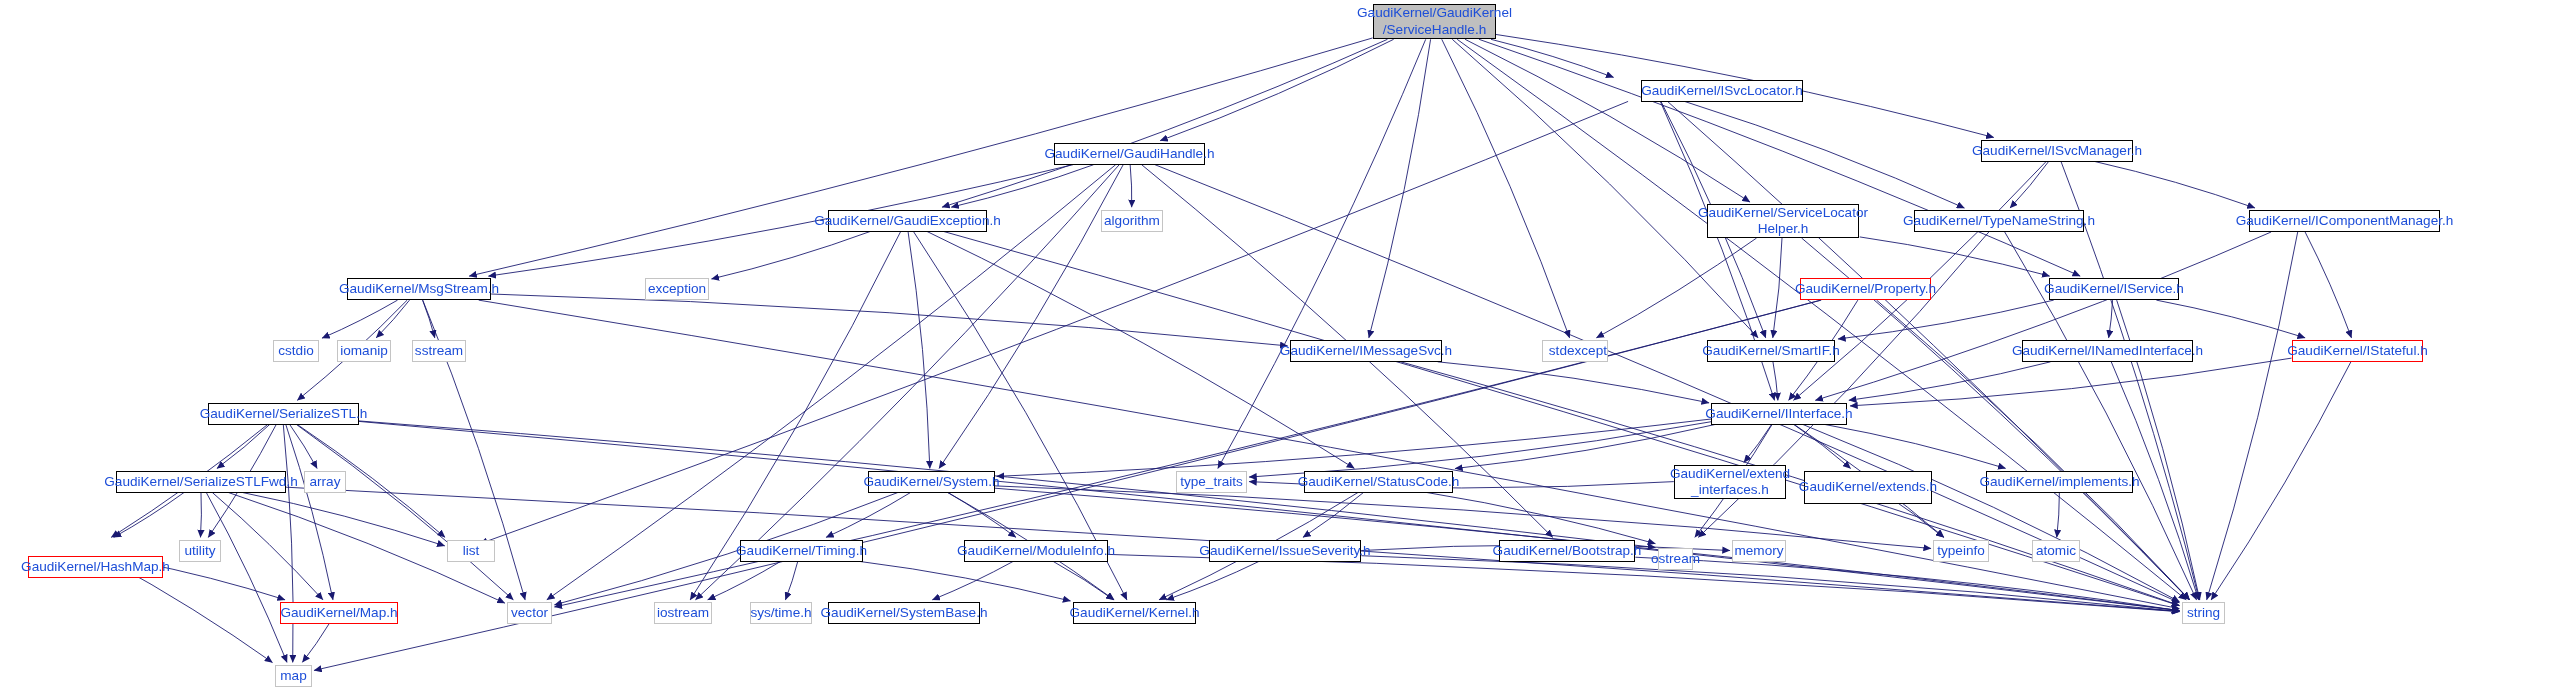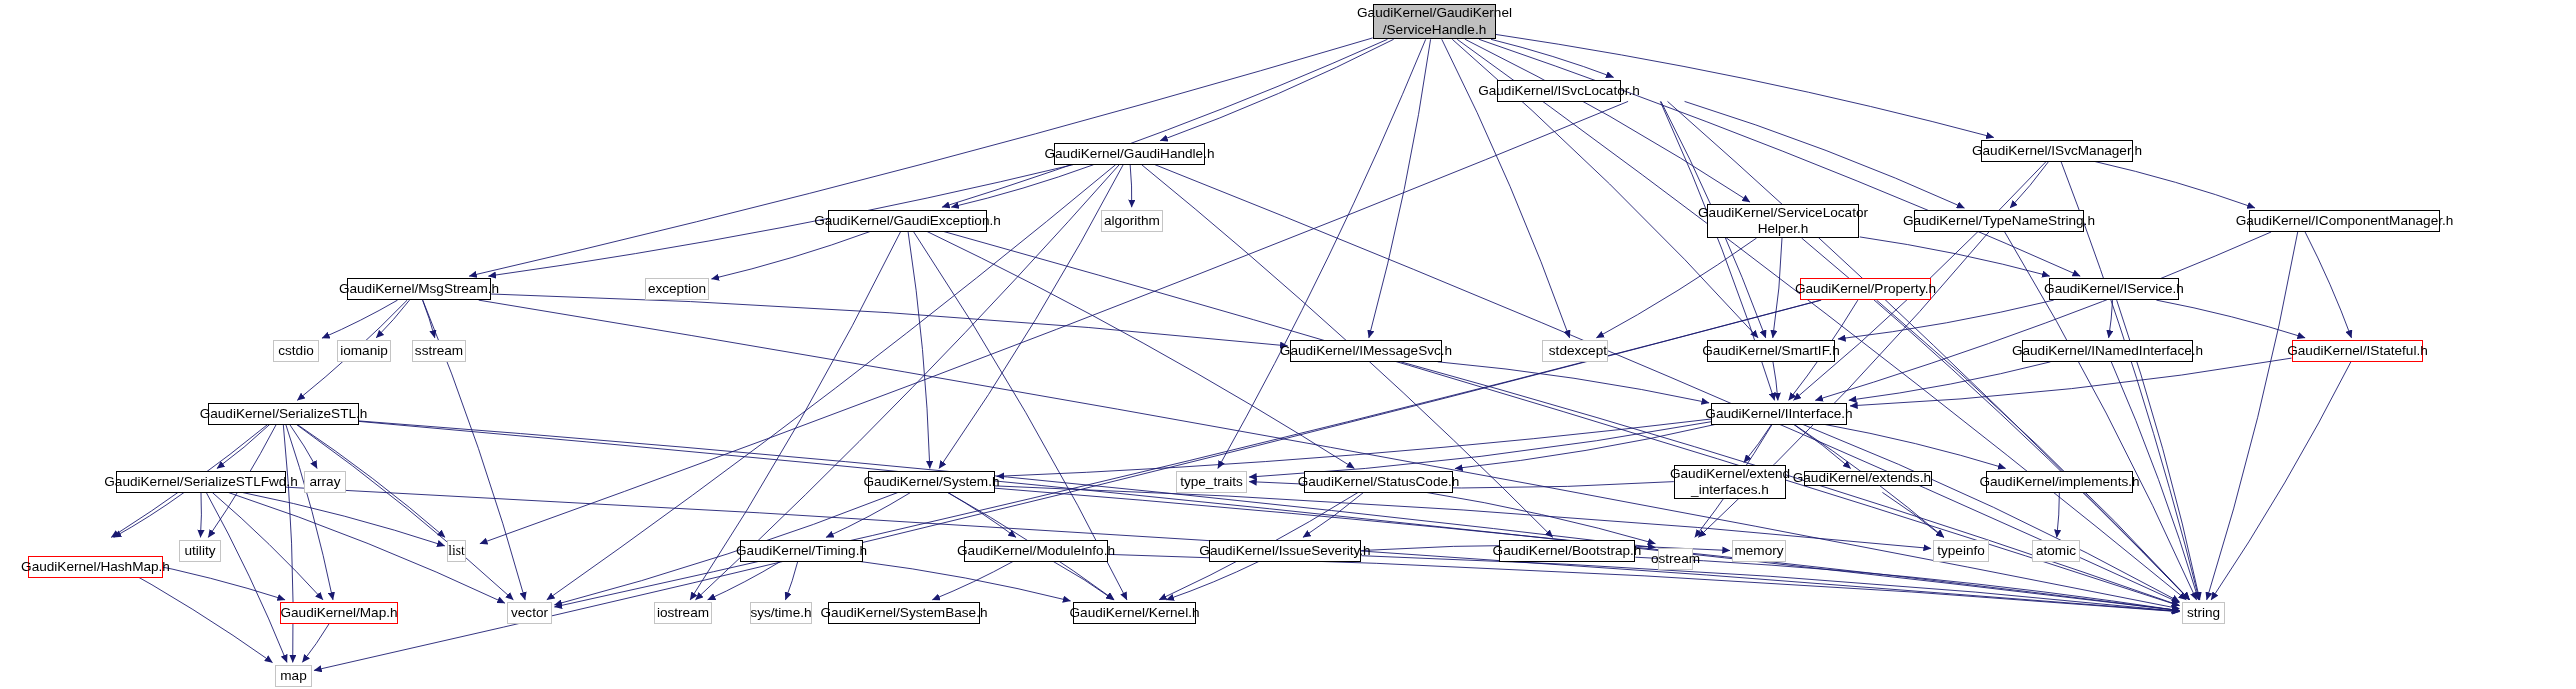--- a/index.html
+++ b/index.html
@@ -1,21 +1,21 @@
 <!DOCTYPE html>
 <html style="font-size:13px"><head>
 <meta charset="utf-8">
 <style>
   html,body{margin:0;padding:0;background:#fff;}
   #graph{position:relative;width:2576px;height:690px;background:#ffffff;
          font-family:"Liberation Sans",sans-serif;overflow:hidden;}
   #edge-layer{position:absolute;left:0;top:0;z-index:1;}
   .node{position:absolute;z-index:2;background:#ffffff;border:0.8px solid #000000;
         display:flex;flex-direction:column;align-items:center;justify-content:center;
-        font-size:13.6px;line-height:1.18;white-space:nowrap;color:#000000;text-align:center;
+        font-size:13.6px;line-height:1.18;white-space:nowrap;color:#1d4ed8;text-align:center;
         box-sizing:border-box;cursor:pointer;}
   .node.root{background:#bfbfbf;cursor:default;}
   .node.std{border-color:#c4c4c4;}
   .node.truncated{border:1.6px solid #ff0000;}
 </style>
 </head>
 <body>
 
 <div id="graph">
   <svg id="edge-layer" width="2576" height="690" viewBox="0 0 3215 861">
@@ -142,21 +142,21 @@
         <path d="M1264.6153846153845,700.5 Q1215.5938461538462,727.5276923076923 1163.6923076923076,748.5" fill="none" stroke="#191970" stroke-width="1.1" marker-end="url(#arrow)"></path>
         <path d="M1383,691.8181194234729 Q2052.462245992045,709.6317781359004 2720,763.3939601921757" fill="none" stroke="#191970" stroke-width="1.1" marker-end="url(#arrow)"></path>
         <path d="M2041,695.3501259445844 Q2382.2597909532337,710.7877418879946 2720,762.0528967254409" fill="none" stroke="#191970" stroke-width="1.1" marker-end="url(#arrow)"></path>
       </g>
   </svg>
   <div id="nodes">
       <div class="node root" style="left: 1373px; top: 4px; width: 123px; height: 35px;">
         <span>GaudiKernel/GaudiKernel</span>
         <span>/ServiceHandle.h</span>
       </div>
-      <div class="node gaudi" style="left: 1497px; top: 80px; width: 124px; height: 21.6px; align-items: center;">
+      <div class="node gaudi" style="left: 1641px; top: 80px; width: 162px; height: 21.6px; align-items: center;">
         <span>GaudiKernel/ISvcLocator.h</span>
       </div>
       <div class="node gaudi" style="left: 1054px; top: 143px; width: 151px; height: 21.6px;">
         <span>GaudiKernel/GaudiHandle.h</span>
       </div>
       <div class="node gaudi" style="left: 1981px; top: 140px; width: 152px; height: 21.6px;">
         <span>GaudiKernel/ISvcManager.h</span>
       </div>
       <div class="node gaudi" style="left: 828px; top: 210px; width: 159px; height: 21.6px;">
         <span>GaudiKernel/GaudiException.h</span>
@@ -228,33 +228,33 @@
       <div class="node std" style="left: 1176px; top: 471px; width: 71px; height: 21.6px;">
         <span>type_traits</span>
       </div>
       <div class="node gaudi" style="left: 1304px; top: 471px; width: 149px; height: 21.6px;">
         <span>GaudiKernel/StatusCode.h</span>
       </div>
       <div class="node gaudi" style="left: 1674px; top: 465px; width: 112px; height: 34px;">
         <span>GaudiKernel/extend</span>
         <span>_interfaces.h</span>
       </div>
-      <div class="node gaudi" style="left: 1804px; top: 471px; width: 128px; height: 15px; align-items: flex-end;">
+      <div class="node gaudi" style="left: 1804px; top: 471px; width: 128px; height: 33px;">
         <span>GaudiKernel/extends.h</span>
       </div>
       <div class="node gaudi" style="left: 1986px; top: 471px; width: 147px; height: 21.6px;">
         <span>GaudiKernel/implements.h</span>
       </div>
       <div class="node truncated" style="left: 28px; top: 540px; width: 135px; height: 21.6px; margin-top: 16px;">
         <span>GaudiKernel/HashMap.h</span>
       </div>
       <div class="node std" style="left: 179px; top: 540px; width: 42px; height: 21.6px;">
         <span>utility</span>
       </div>
-      <div class="node std" style="left: 447px; top: 540px; width: 19px; height: 21.6px; font-family: Liberation Serif, serif;">
+      <div class="node std" style="left: 447px; top: 540px; width: 48px; height: 21.6px;">
         <span>list</span>
       </div>
       <div class="node gaudi" style="left: 740px; top: 540px; width: 123px; height: 21.6px;">
         <span>GaudiKernel/Timing.h</span>
       </div>
       <div class="node gaudi" style="left: 964px; top: 540px; width: 144px; height: 21.6px;">
         <span>GaudiKernel/ModuleInfo.h</span>
       </div>
       <div class="node gaudi" style="left: 1209px; top: 540px; width: 152px; height: 21.6px;">
         <span>GaudiKernel/IssueSeverity.h</span>

